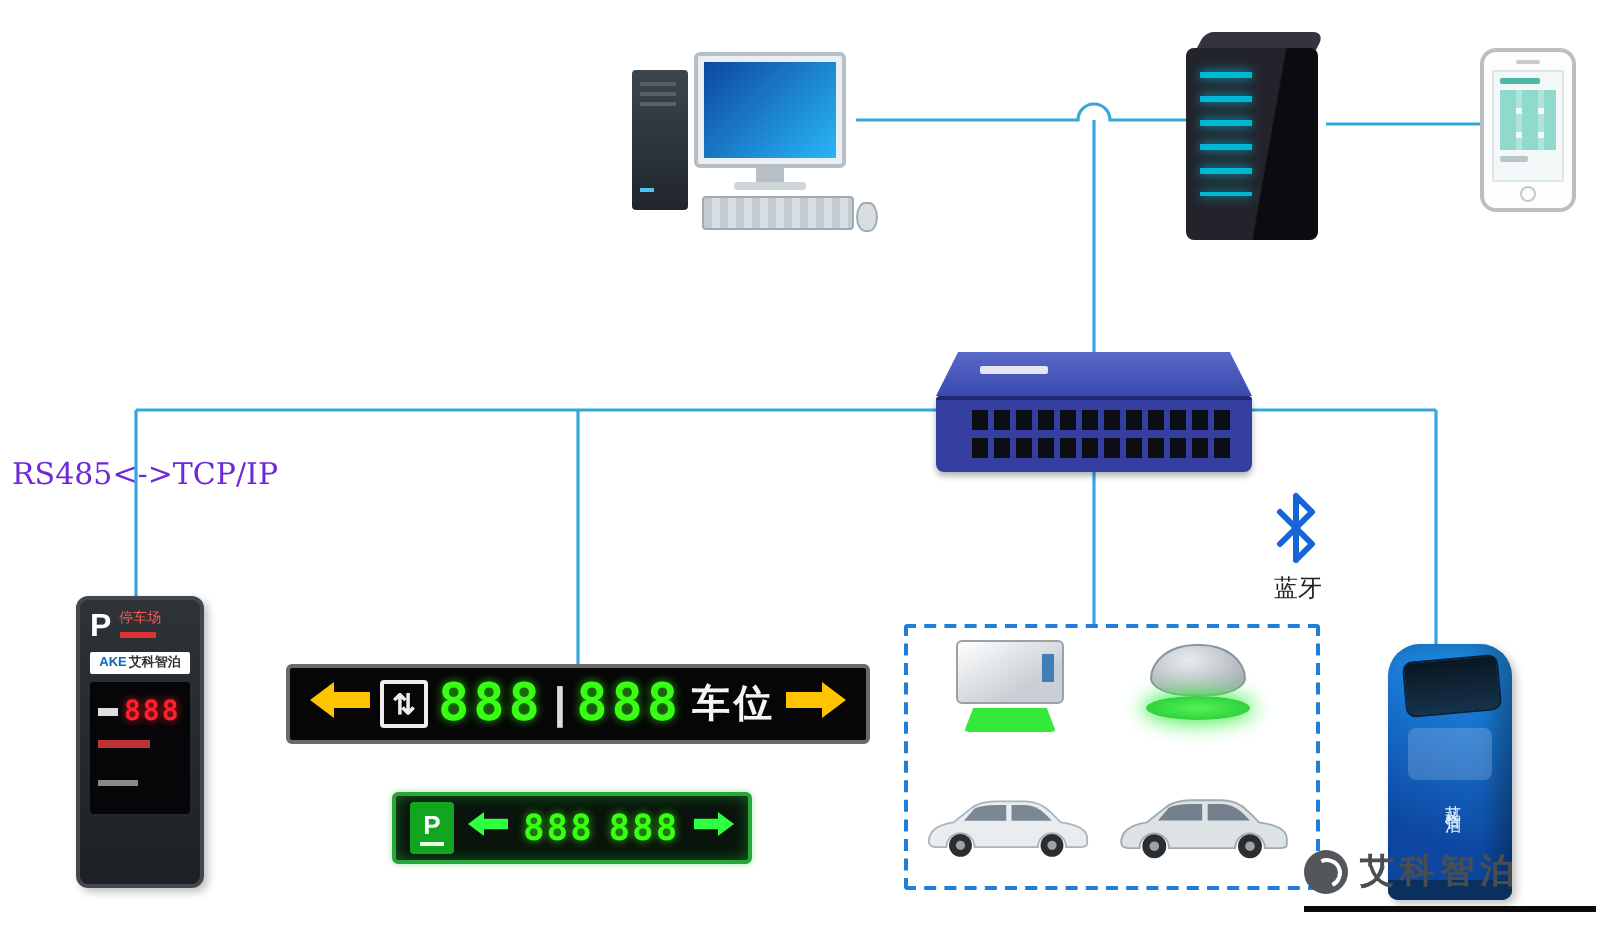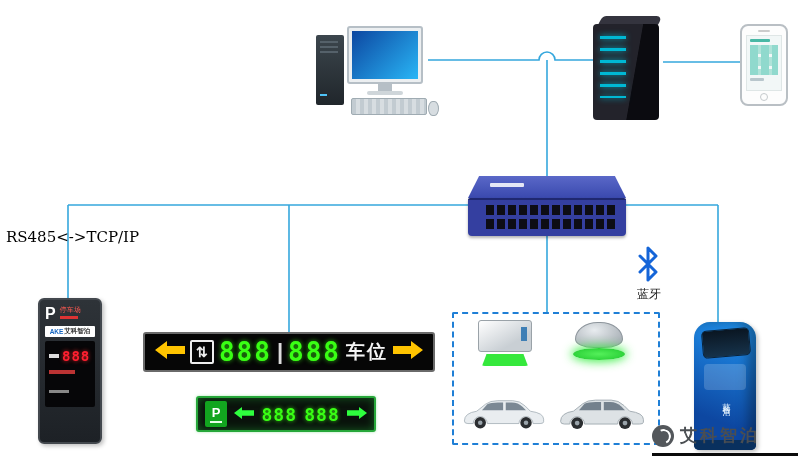--- a/index.html
+++ b/index.html
@@ -53,21 +53,21 @@
             background:linear-gradient(180deg,#5a68c8,#3a49ae);
             clip-path:polygon(7% 0,93% 0,100% 100%,0 100%);}
   .sw-label{position:absolute;left:22px;top:7px;width:34px;height:4px;background:rgba(255,255,255,.85);border-radius:1px;}
   .sw-front{position:absolute;top:22px;left:0;width:158px;height:36px;background:#343fa0;
             border-top:2px solid #1f2870;border-radius:2px 2px 4px 4px;box-shadow:0 2px 3px rgba(0,0,0,.3);}
   .sw-front::before,.sw-front::after{content:"";position:absolute;left:18px;width:132px;height:10px;
             background:repeating-linear-gradient(90deg,#0d0d15 0 8px,transparent 8px 11px);}
   .sw-front::before{top:5px;} .sw-front::after{top:19px;}
 
   
-  .protocol{position:absolute;left:6px;top:228px;z-index:1;color:#000000;font-size:15px;
+  .protocol{position:absolute;left:6px;top:228px;z-index:1;color:#6d28d9;font-size:15px;
             font-family:"DejaVu Serif","Liberation Serif",serif;}
   .bt{position:absolute;z-index:1;}
   .bt-label{position:absolute;z-index:1;font-size:12px;color:#222;}
 
   
   .es-body{width:100%;height:146px;background:linear-gradient(180deg,#2e3338,#1d2126);
             border:2px solid #43484e;border-radius:6px;box-sizing:border-box;padding:6px 5px;
             box-shadow:2px 2px 4px rgba(0,0,0,.25);}
   .es-toprow{display:flex;gap:4px;align-items:flex-start;}
   .es-p{color:#fff;font-weight:bold;font-size:16px;line-height:1;}

